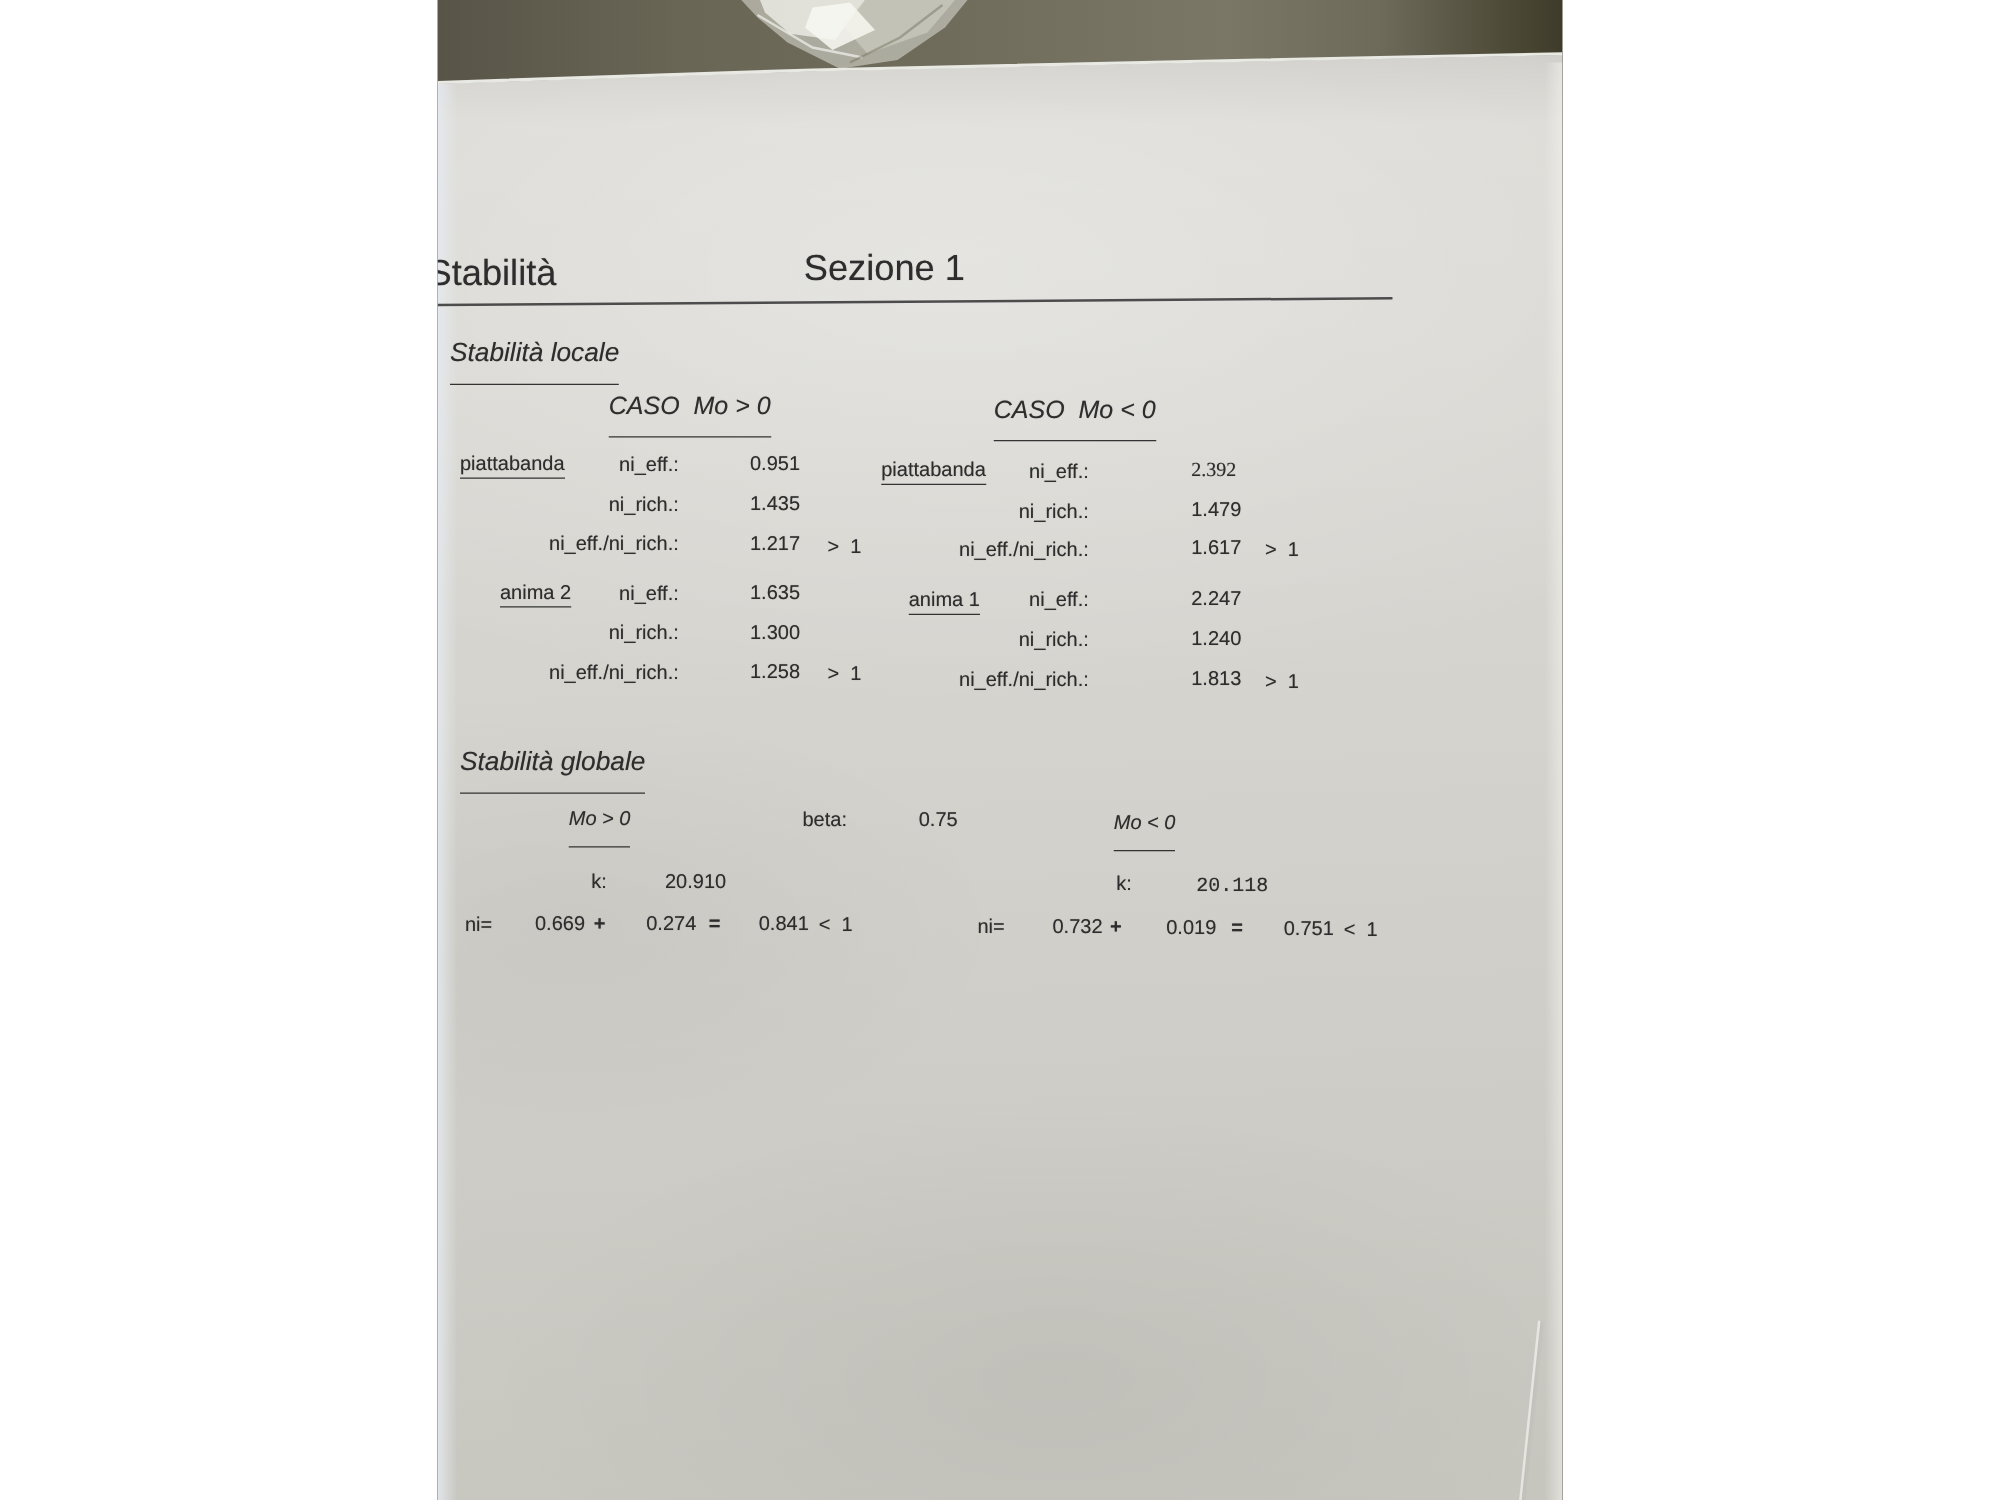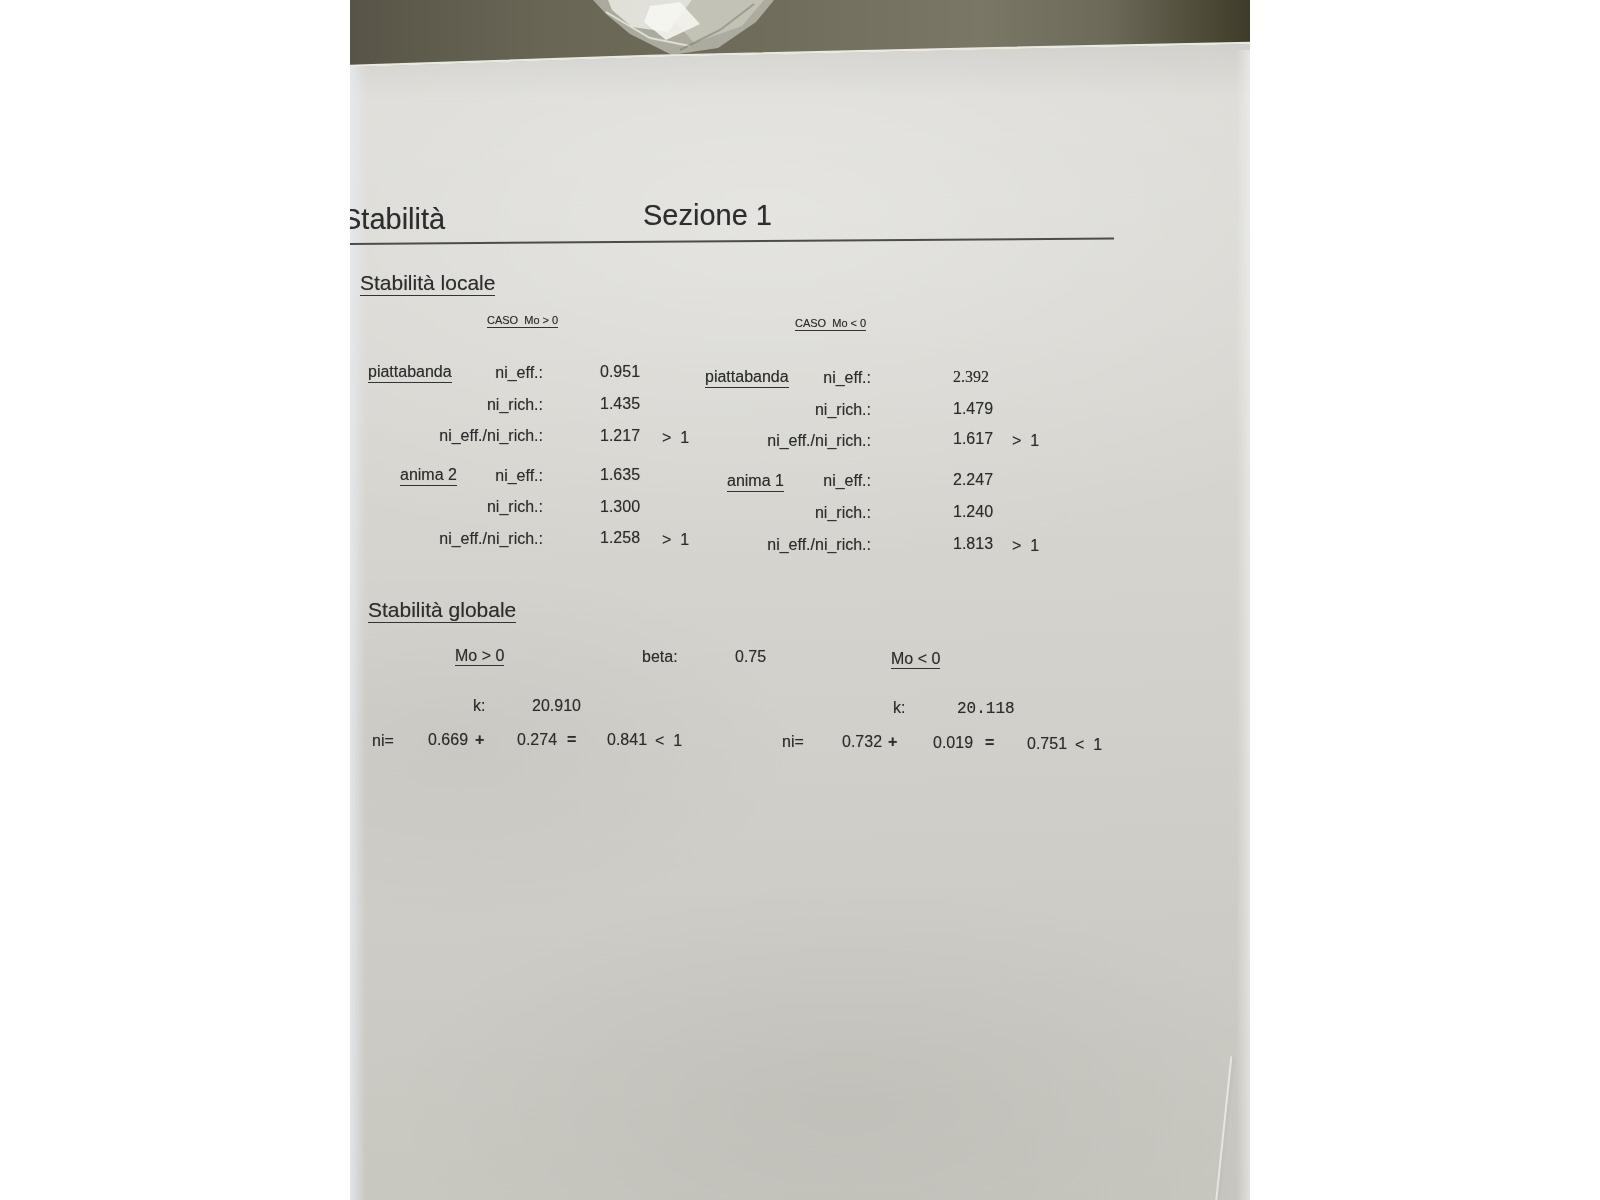--- a/index.html
+++ b/index.html
@@ -19,22 +19,22 @@
          background:linear-gradient(90deg,rgba(230,234,240,0.85),rgba(230,234,240,0));}
   .paper-rightedge{position:absolute;left:886px;top:50px;width:14px;height:1150px;
          background:linear-gradient(270deg,rgba(242,242,238,0.6),rgba(242,242,238,0));}
   .fold{position:absolute;left:872px;top:1056px;width:2px;height:160px;background:rgba(255,255,255,0.55);
         transform:rotate(6deg);box-shadow:2px 0 3px rgba(0,0,0,0.05);}
   .edge-svg,.plastic-svg{position:absolute;left:0;top:0;}
   .t{position:absolute;font-size:16px;line-height:1.15;color:#2d2d2d;white-space:pre;
      text-shadow:0 0 0.7px rgba(45,45,45,0.45);}
   .h1{font-size:29px;}
   .h2{font-size:21px;}
-  .cs{font-size:11px;}
-  .und{border-bottom:1.7px solid #333;padding-bottom:0;}
+  .cs{font-size:20px;}
+  .und{border-bottom:1.7px solid #333;padding-bottom:12px;font-style:italic;}
   .mem{border-bottom:1.6px solid #333;padding-bottom:1px;}
   .lbl{width:170px;text-align:right;}
   .op{font-weight:700;}
   .rule{position:absolute;left:-6px;top:243px;width:770px;height:2px;background:#4c4c4c;
         transform:rotate(-0.4deg);transform-origin:left center;}
 </style>
 </head>
 <body>
 
 <div class="photo">

